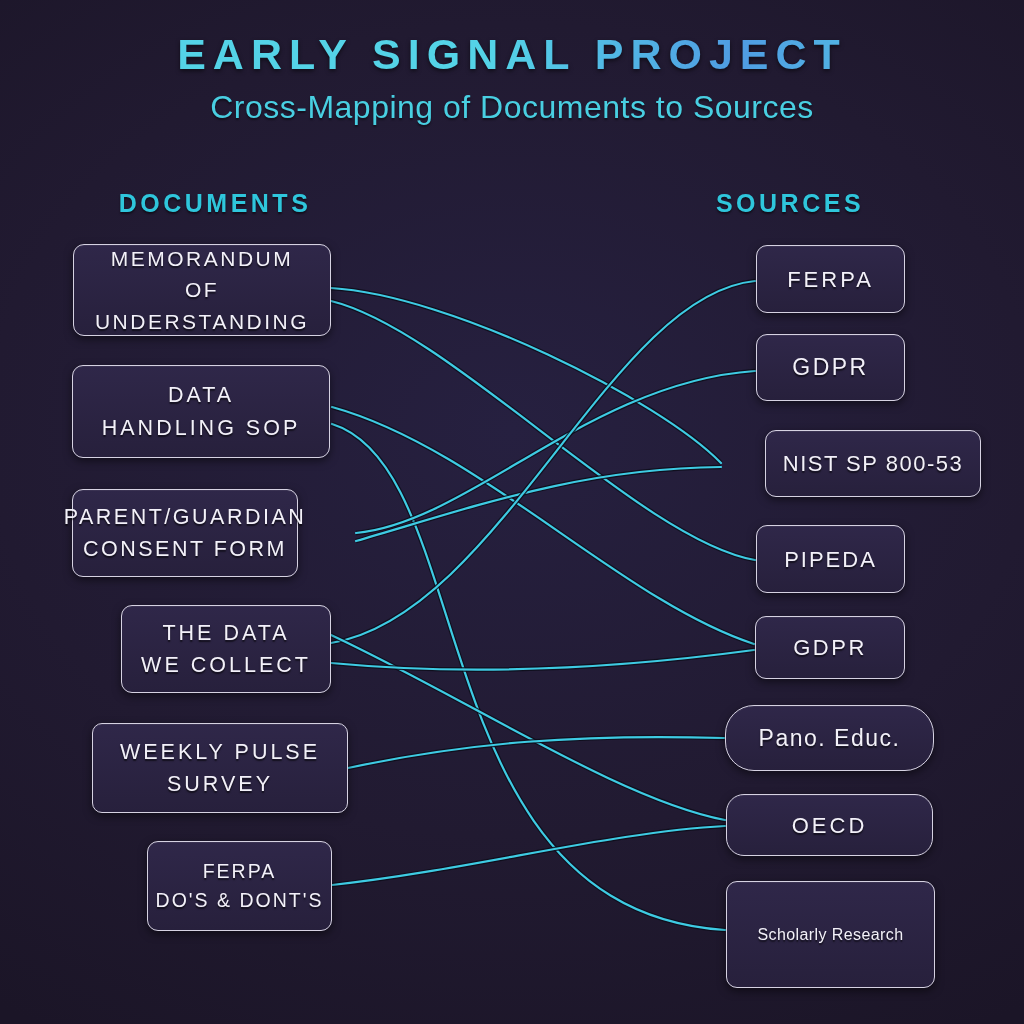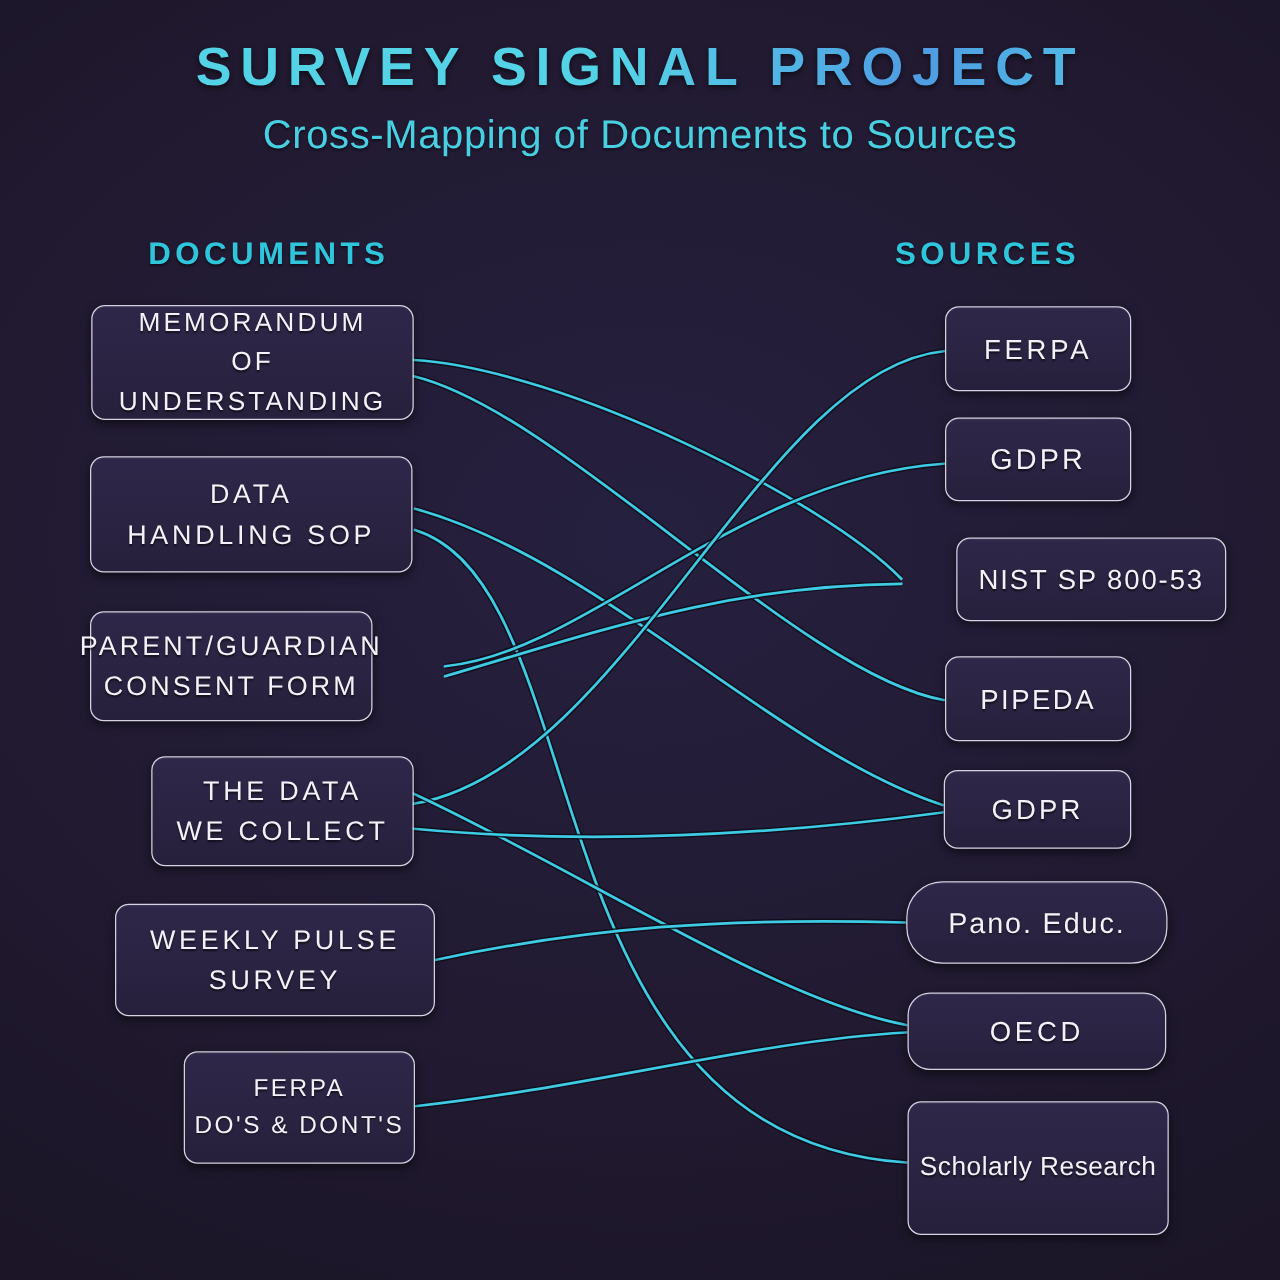--- a/index.html
+++ b/index.html
@@ -31,21 +31,21 @@
   .node{
     position:absolute;box-sizing:border-box;
     display:flex;flex-direction:column;align-items:center;justify-content:center;
     border:1.6px solid var(--node-border);border-radius:11px;
     background:linear-gradient(180deg,var(--node-fill1),var(--node-fill2));
     box-shadow:0 3px 8px rgba(0,0,0,.5), inset 0 1px 0 rgba(255,255,255,.06);
     color:var(--node-text);text-align:center;
     white-space:pre-line;line-height:1.5;font-weight:500;
     text-shadow:0 1.5px 1.5px rgba(0,0,0,.6);
   }
-  .node .sub{font-size:21px;letter-spacing:.4px;line-height:1.25;font-weight:400;}
+  .node .sub{font-size:16px;letter-spacing:.4px;line-height:1.25;font-weight:400;}
 </style>
 </head>
 <body>
 
 <div class="stage" style="--bg: #211a31; --bg-mid: #262040; --bg-dark: #1b1527; --title-c1: #54d3e7; --title-c2: #4f9ce2; --subtitle: #49cfe2; --header: #2fc6dc; --edge: #3ecbe3; --halo: #0d0d1a; --node-border: #d6d2e2; --node-fill1: #2f2749; --node-fill2: #27203c; --node-text: #f3f1f9;">
   <svg id="edge-layer" width="1024" height="1024" viewBox="0 0 1024 1024">
       <path d="M331,288 C450,295 660,400 721,463" class="edge-halo"></path>
       <path d="M331,288 C450,295 660,400 721,463" class="edge"></path>
       <path d="M331,301 C450,330 640,540 755,560" class="edge-halo"></path>
       <path d="M331,301 C450,330 640,540 755,560" class="edge"></path>
@@ -62,36 +62,36 @@
       <path d="M331,635 C470,700 620,800 725,820" class="edge-halo"></path>
       <path d="M331,635 C470,700 620,800 725,820" class="edge"></path>
       <path d="M331,663 C470,676 620,668 754,650" class="edge-halo"></path>
       <path d="M331,663 C470,676 620,668 754,650" class="edge"></path>
       <path d="M348,768 C470,742 580,734 724,738" class="edge-halo"></path>
       <path d="M348,768 C470,742 580,734 724,738" class="edge"></path>
       <path d="M332,885 C470,870 610,832 725,826" class="edge-halo"></path>
       <path d="M332,885 C470,870 610,832 725,826" class="edge"></path>
     </svg>
 
-  <div class="title">SURVEY SIGNAL PROJECT</div>
+  <div class="title">EARLY SIGNAL PROJECT</div>
   <div class="subtitle">Cross-Mapping of Documents to Sources</div>
 
   <div class="col-header" style="left:215px">DOCUMENTS</div>
   <div class="col-header" style="left:790px">SOURCES</div>
 
   <div id="nodes">
       <div class="node" style="left: 73px; top: 244px; width: 258px; height: 92px; font-size: 21px; letter-spacing: 2.5px;"><span>MEMORANDUM
 OF UNDERSTANDING</span></div>
       <div class="node" style="left: 72px; top: 365px; width: 258px; height: 93px; font-size: 21.5px; letter-spacing: 3px;"><span>DATA
 HANDLING SOP</span></div>
       <div class="node" style="left: 72px; top: 489px; width: 226px; height: 88px; font-size: 21.5px; letter-spacing: 2.5px;"><span>PARENT/GUARDIAN
 CONSENT FORM</span></div>
       <div class="node" style="left: 121px; top: 605px; width: 210px; height: 88px; font-size: 21.5px; letter-spacing: 3px; justify-content: center;"><span>THE DATA
 WE COLLECT</span></div>
-      <div class="node" style="left: 92px; top: 723px; width: 256px; height: 90px; font-size: 21.5px; letter-spacing: 3px;"><span>WEEKLY PULSE
+      <div class="node" style="left: 92px; top: 723px; width: 256px; height: 90px; font-size: 21.5px; letter-spacing: 3px; border-radius: 10px;"><span>WEEKLY PULSE
 SURVEY</span></div>
       <div class="node" style="left: 147px; top: 841px; width: 185px; height: 90px; font-size: 19.5px; letter-spacing: 2px;"><span>FERPA
 DO'S &amp; DONT'S</span></div>
       <div class="node" style="left: 756px; top: 245px; width: 149px; height: 68px; font-size: 22px; letter-spacing: 3px;"><span>FERPA</span></div>
       <div class="node" style="left: 756px; top: 334px; width: 149px; height: 67px; font-size: 23px; letter-spacing: 2.5px;"><span>GDPR</span></div>
       <div class="node" style="left: 722px; top: 430px; width: 216px; height: 67px; font-size: 22px; letter-spacing: 1.5px; margin-left: 43px;"><span>NIST SP 800-53</span></div>
       <div class="node" style="left: 756px; top: 525px; width: 149px; height: 68px; font-size: 22px; letter-spacing: 2px;"><span>PIPEDA</span></div>
       <div class="node" style="left: 755px; top: 616px; width: 150px; height: 63px; font-size: 22px; letter-spacing: 2.5px;"><span>GDPR</span></div>
       <div class="node" style="left: 725px; top: 705px; width: 209px; height: 66px; font-size: 23px; letter-spacing: 1.5px; border-radius: 29px;"><span>Pano. Educ.</span></div>
       <div class="node" style="left: 726px; top: 794px; width: 207px; height: 62px; font-size: 22px; letter-spacing: 3px; border-radius: 18px;"><span>OECD</span></div>

